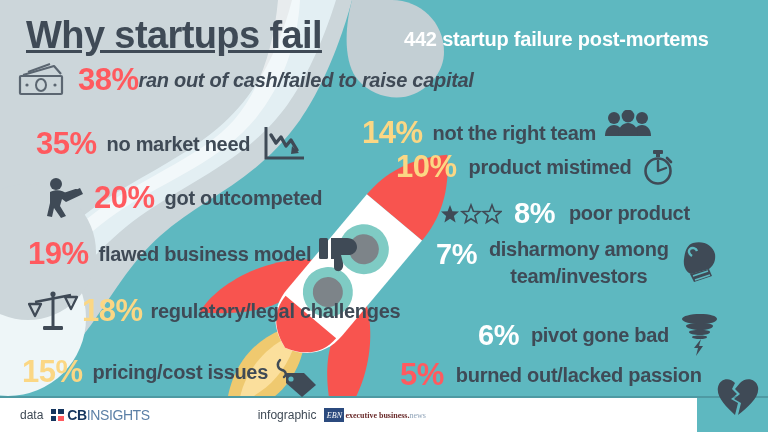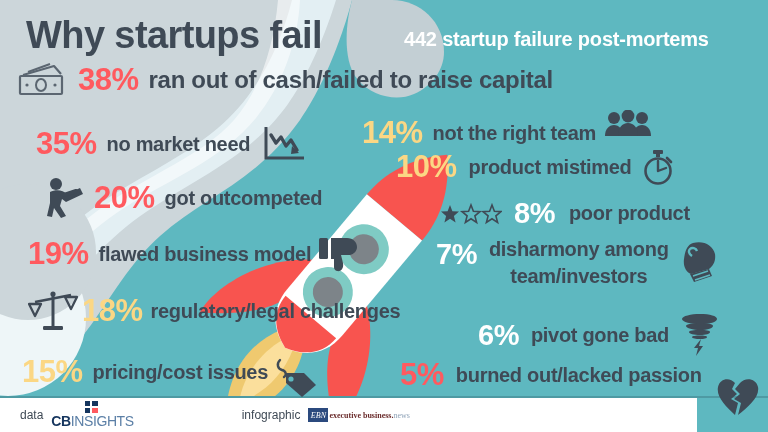--- a/index.html
+++ b/index.html
@@ -13,21 +13,21 @@
   }
 
   
   .bg{position:absolute;inset:0;overflow:hidden;}
   .bg svg{position:absolute;top:0;left:0;}
 
   
   #title{
     position:absolute;left:26px;top:14px;
     font-size:38px;font-weight:bold;color:#3f4a56;
-    letter-spacing:-0.6px;white-space:nowrap;
+    letter-spacing:-0.6px;white-space:nowrap;text-decoration:underline;
   }
   #subtitle{
     position:absolute;left:404px;top:28px;
     font-size:20px;font-weight:bold;color:#ffffff;
     letter-spacing:-0.2px;white-space:nowrap;
   }
 
   
   .row{
     position:absolute;display:flex;align-items:center;
@@ -41,21 +41,21 @@
   .c-red{color:#ff5a5f;}
   .c-yellow{color:#fbd784;}
   .c-white{color:#ffffff;}
 
   
   #footer{
     position:absolute;left:0;bottom:0;width:697px;height:34px;
     background:#ffffff;display:flex;align-items:center;
   }
   .f-word{font-size:12px;color:#3f4a56;font-weight:normal;}
-  #cb-logo{display:flex;align-items:center;margin-left:8px;flex-direction:column;}
+  #cb-logo{display:flex;align-items:center;margin-left:8px;}
   .cb-mark{width:13px;height:12px;position:relative;margin-right:3px;}
   .cb-mark i{position:absolute;display:block;background:#15355e;}
   .cb-mark i.r{background:#ff5a5f;}
   .cb-text{font-size:14px;font-weight:bold;letter-spacing:-0.4px;}
   .cb-text b{color:#15355e;}
   .cb-text s{color:#5b7fa6;text-decoration:none;font-weight:normal;}
   #ebn-logo{display:flex;align-items:center;margin-left:8px;}
   .ebn-mark{
     width:20px;height:14px;background:#2b4a7e;color:#fff;
     font-size:8px;font-weight:normal;font-style:italic;
@@ -122,21 +122,21 @@
       <svg width="56" height="36" viewBox="0 0 56 36">
         <rect x="6" y="14" width="42" height="18" rx="1" fill="none" stroke="#5b6671" stroke-width="2.2"></rect>
         <ellipse cx="27" cy="23" rx="5" ry="6" fill="none" stroke="#5b6671" stroke-width="2"></ellipse>
         <circle cx="13" cy="23" r="1.6" fill="#5b6671"></circle>
         <circle cx="41" cy="23" r="1.6" fill="#5b6671"></circle>
         <path d="M9,13 L40,4 L47,12" fill="none" stroke="#5b6671" stroke-width="2.2" stroke-linejoin="round"></path>
         <path d="M14,10 L36,2" fill="none" stroke="#5b6671" stroke-width="2"></path>
       </svg>
     </span>
     <span class="pct c-red" style="font-size:31px;margin-left:8px;">38%</span>
-    <span class="lbl" style="font-size:24px;margin-left:10px;">ran out of cash/failed to raise capital</span>
+    <span class="lbl" style="font-size:20px;font-style:italic;">ran out of cash/failed to raise capital</span>
   </div>
 
   <div class="row" style="left:36px;top:124px;">
     <span class="pct c-red" style="font-size:31px;">35%</span>
     <span class="lbl" style="font-size:20px;margin-left:10px;">no market need</span>
     <span class="ic" style="margin-left:10px;">
       <svg width="48" height="40" viewBox="0 0 48 40">
         <path d="M6,3 L6,34 L44,34" fill="none" stroke="#3f4a56" stroke-width="3"></path>
         <path d="M11,11 L16,19 L21,13 L26,22 L31,16 L37,26" fill="none" stroke="#3f4a56" stroke-width="3.4" stroke-linejoin="round" stroke-linecap="round"></path>
         <path d="M32,22 L39,29 L31,30 Z" fill="#3f4a56"></path>

